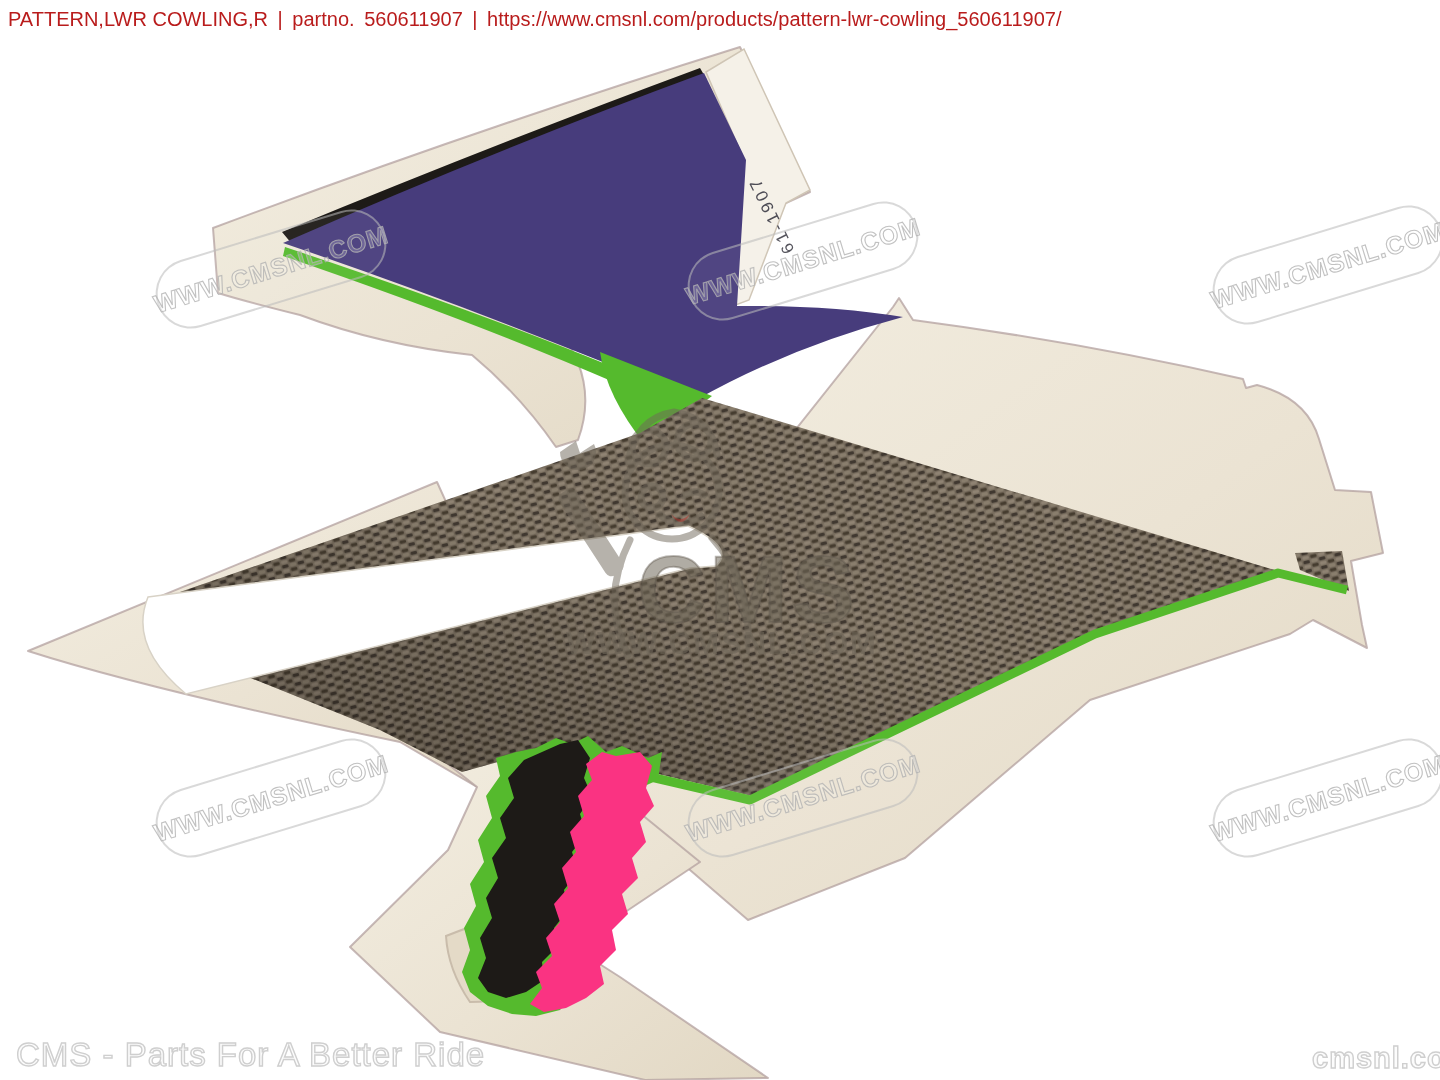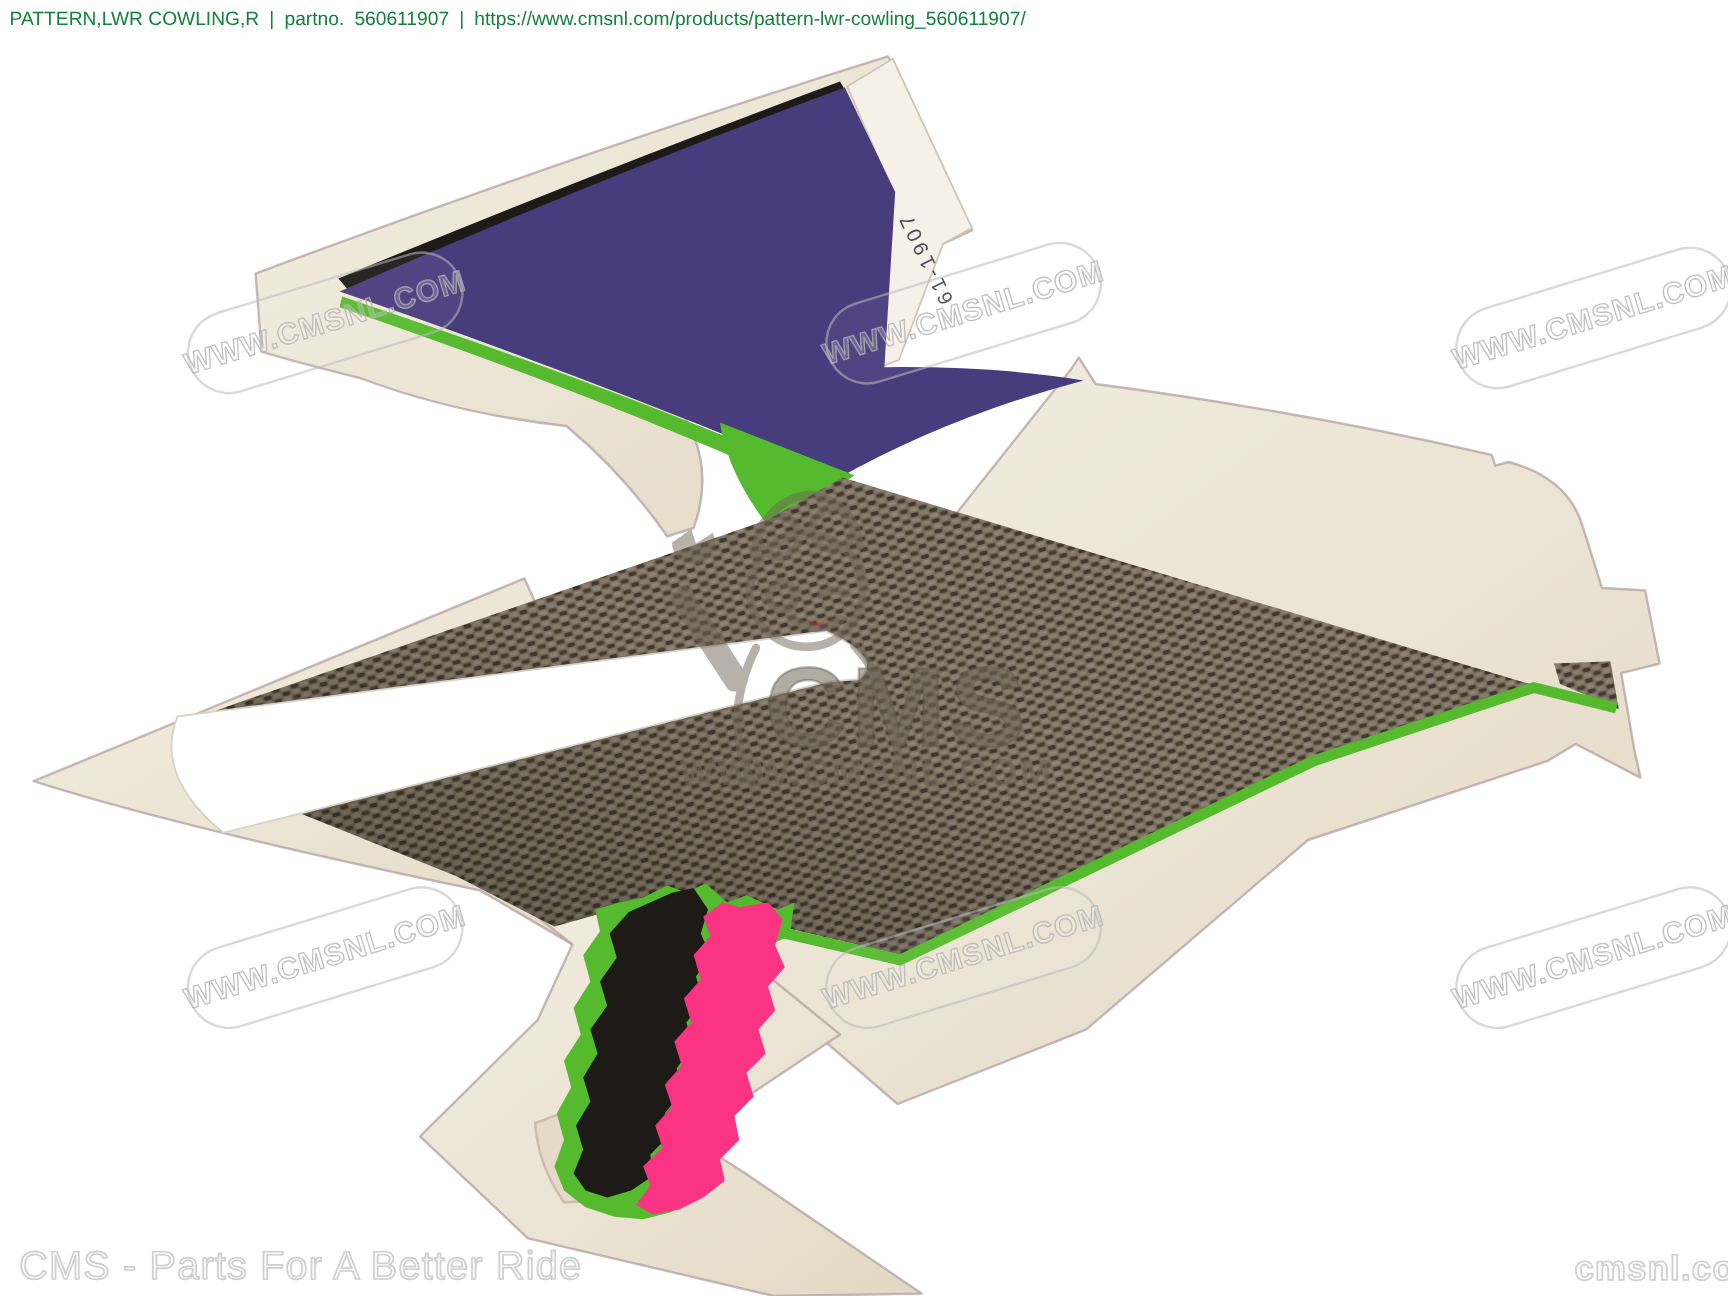--- a/index.html
+++ b/index.html
@@ -1,19 +1,19 @@
 <!DOCTYPE html>
 <html><head>
 <meta charset="utf-8">
 <style>
   html,body{margin:0;padding:0;background:#fff;}
   #stage{position:relative;width:1440px;height:1080px;overflow:hidden;background:#fff;
          font-family:"Liberation Sans",sans-serif;}
   
-  .header{position:absolute;left:8px;top:8px;font-size:16px;color:#15803d;
+  .header{position:absolute;left:8px;top:8px;font-size:20px;color:#b91c1c;
           letter-spacing:0px;white-space:nowrap;}
   .header span{margin-right:4px;}
   
   #photo{position:absolute;left:0;top:0;}
   
   .sticker-code{position:absolute;left:772px;top:215px;transform:translate(-50%,-50%) rotate(-116deg);
           transform-origin:center;font-size:17px;letter-spacing:3px;color:#4d4c55;white-space:nowrap;}
   
   .wm{position:absolute;width:234px;height:66px;border:2px solid rgba(186,186,186,.55);
       border-radius:44px;transform:rotate(-17deg);display:flex;align-items:center;justify-content:center;

